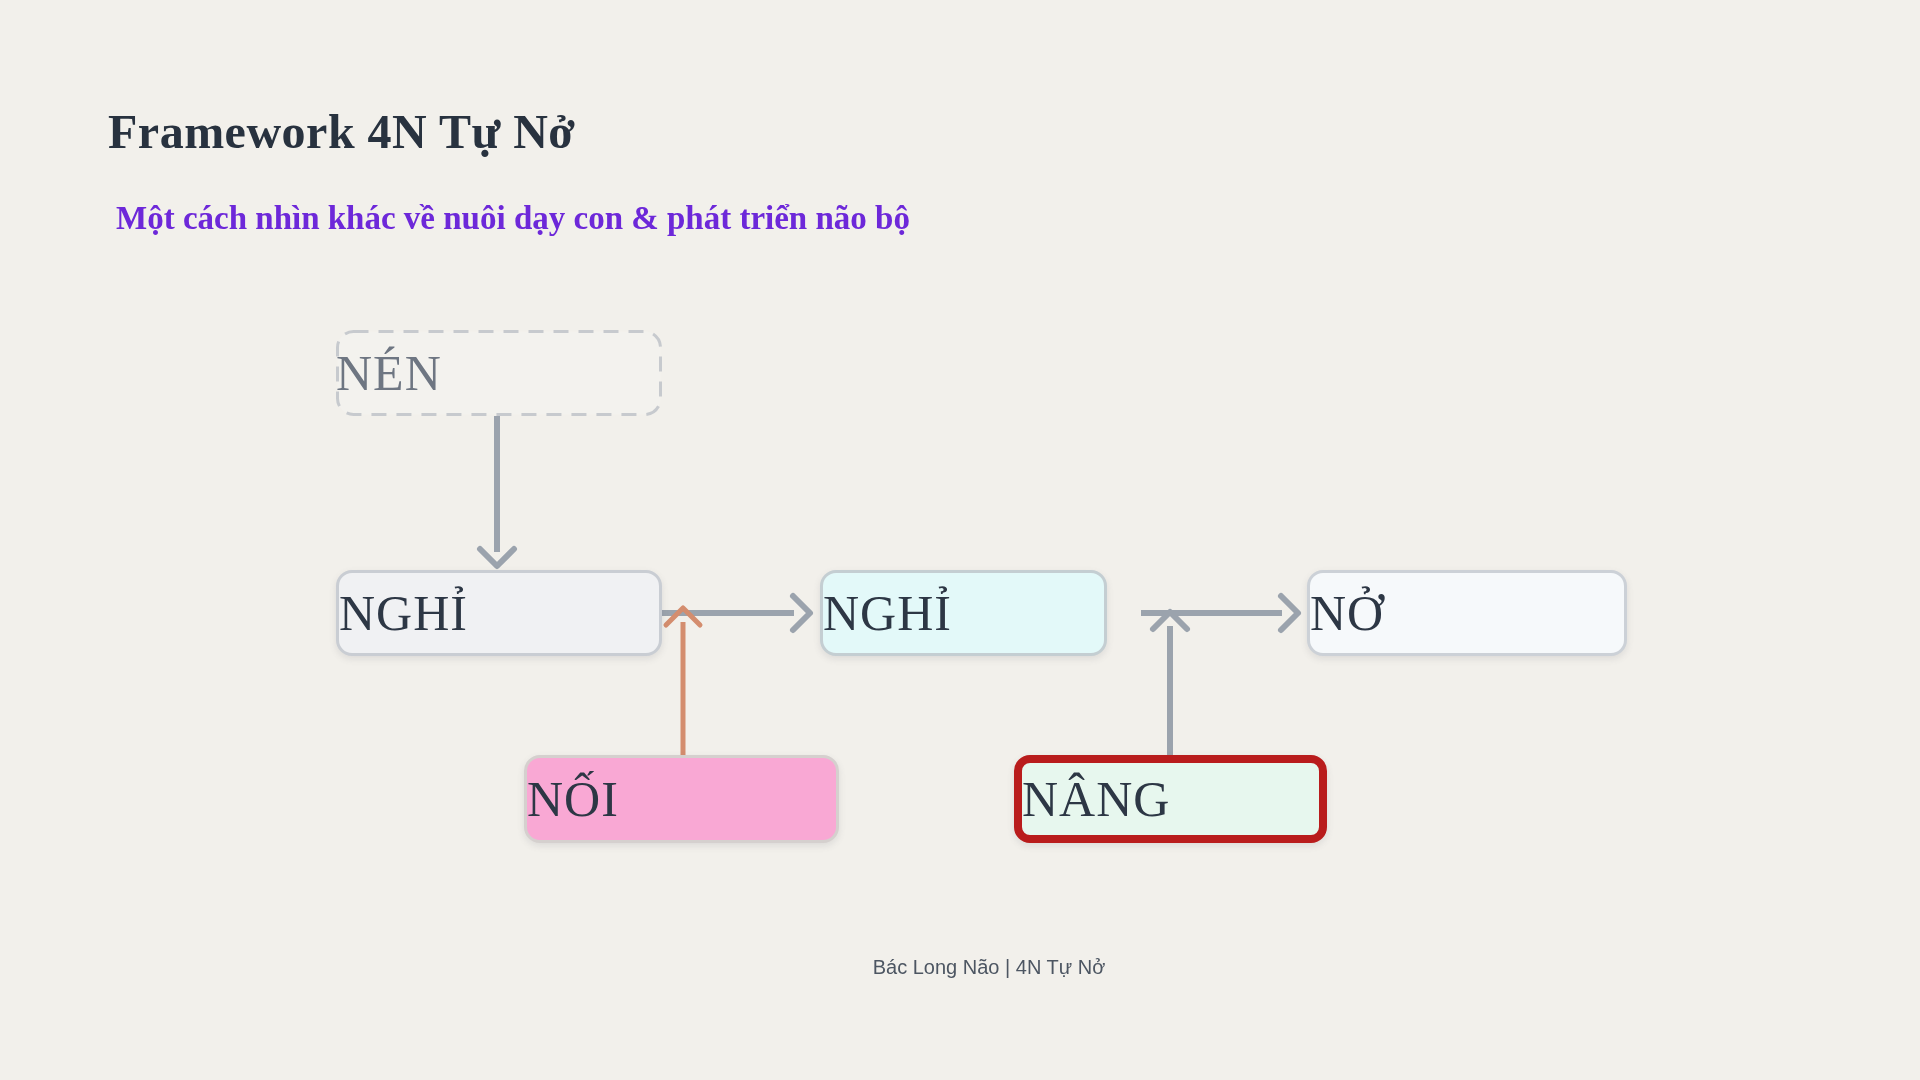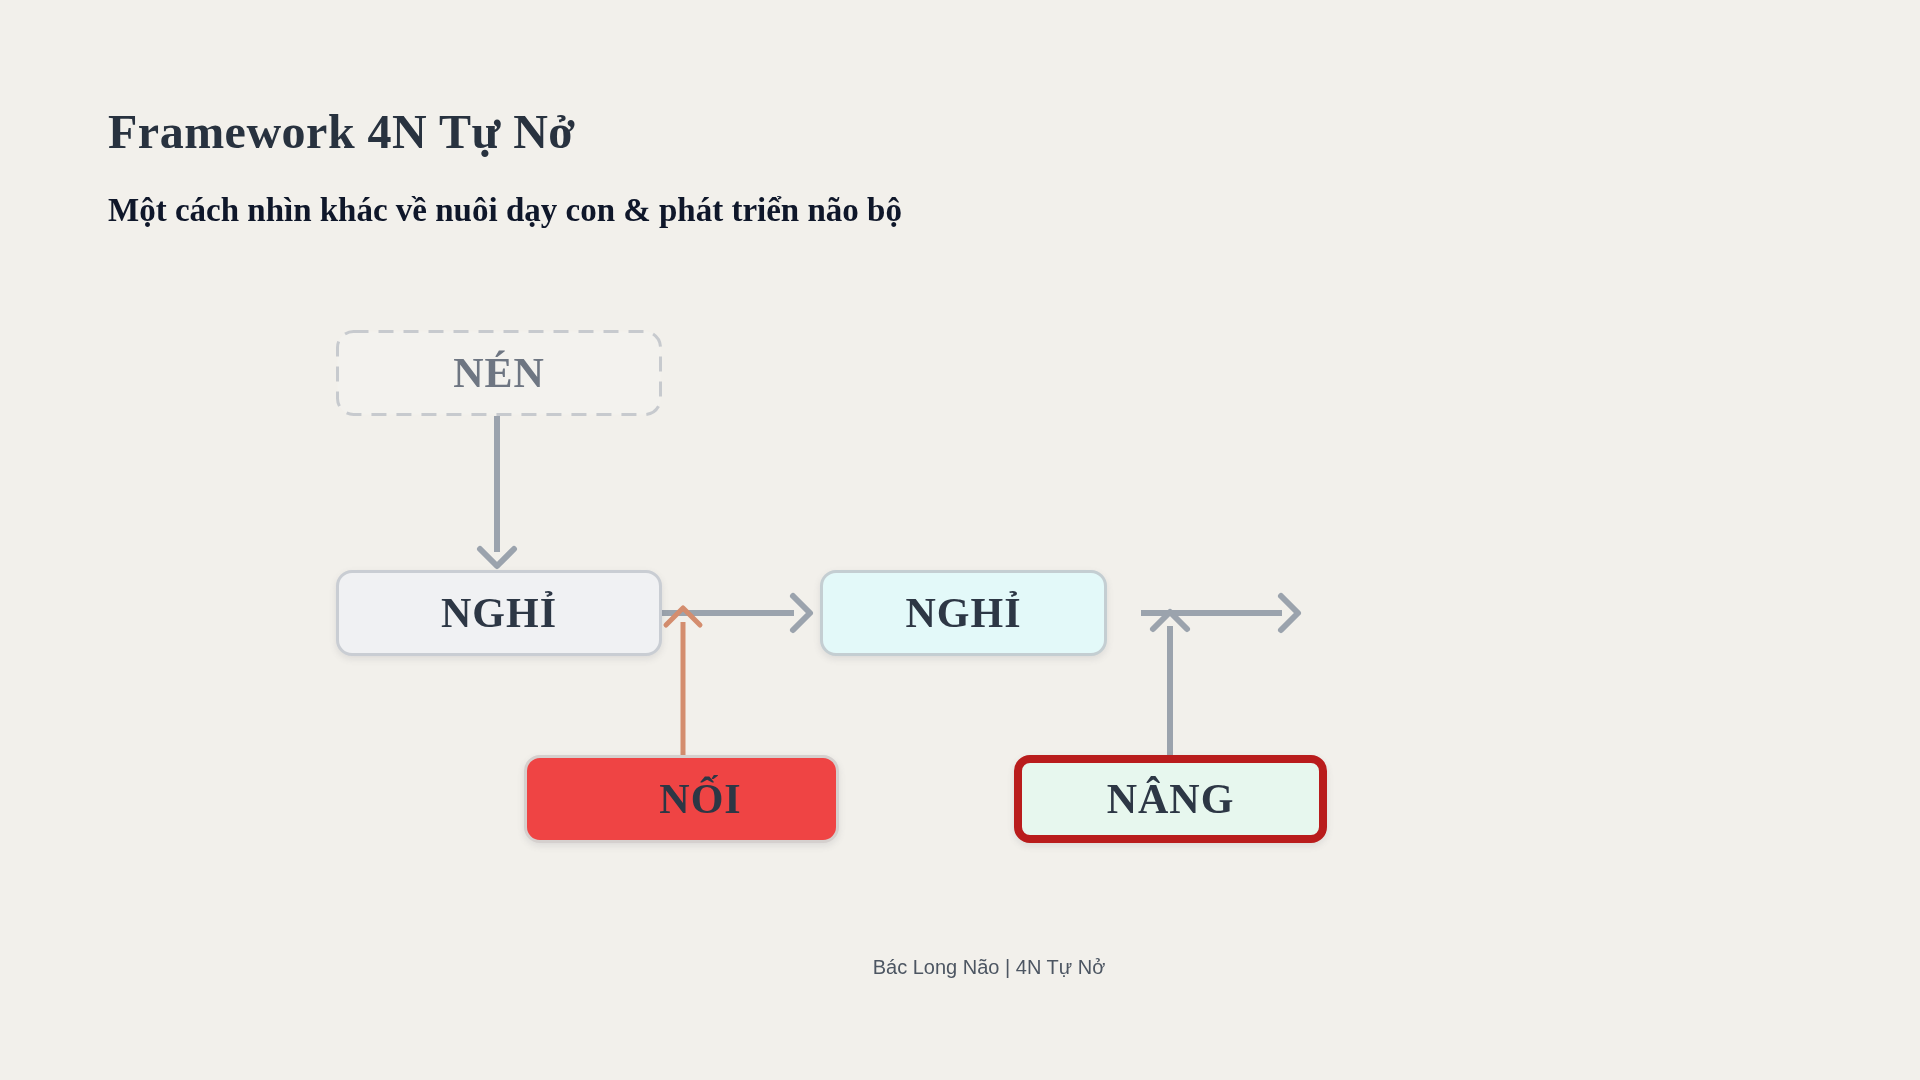--- a/index.html
+++ b/index.html
@@ -23,42 +23,41 @@
     font-size: 48px;
     line-height: 1.0;
     font-weight: 700;
     color: #28323f;
     letter-spacing: 0.5px;
   }
   .subtitle {
     position: absolute;
     left: 108px;
     top: 192px;
-    margin: 0;
+    margin: 8px;
     font-size: 33px;
     line-height: 1.1;
     font-weight: 700;
-    color: #0f172a;
+    color: #6d28d9;
   }
   .arrow-layer {
     position: absolute;
     left: 0;
     top: 0;
     width: 1920px;
     height: 1080px;
   }
   .node {
     position: absolute;
     display: flex;
     align-items: center;
-    justify-content: center;
     border-radius: 16px;
     box-sizing: border-box;
-    font-weight: 700;
-    font-size: 42px;
+    font-weight: 400;
+    font-size: 50px;
     letter-spacing: 1px;
     color: #2d3745;
     box-shadow: 0 3px 7px rgba(90, 95, 105, 0.14);
   }
   .node-nen {
     left: 336px; top: 330px; width: 326px; height: 86px;
     background: transparent;      
     color: #6e7682;
     box-shadow: none;
   }
@@ -72,23 +71,22 @@
     background: #e3f9f9;
     border: 3px solid #c4ced2;
   }
   .node-no {
     left: 1307px; top: 570px; width: 320px; height: 86px;
     background: #f6f9fb;
     border: 3px solid #ccd1d7;
   }
   .node-noi {
     left: 524px; top: 755px; width: 315px; height: 88px;
-    background: #ef4444;
+    background: #f9a8d4;
     border: 3px solid #d5d0ce;
-    padding-left: 38px;
   }
   .node-nang {
     left: 1014px; top: 755px; width: 313px; height: 88px;
     background: #e7f7ee;
     border: 8px solid #b91c1c;
   }
   .footer {
     position: absolute;
     left: 0;
     top: 956px;
@@ -143,20 +141,23 @@
   </div>
 
   <div class="node node-ngat">
     <span>NGHỈ</span>
   </div>
 
   <div class="node node-nghi">
     <span>NGHỈ</span>
   </div>
 
+  <div class="node node-no">
+    <span>NỞ</span>
+  </div>
 
   <div class="node node-noi">
     <span>NỐI</span>
   </div>
 
   <div class="node node-nang">
     <span>NÂNG</span>
   </div>
 
   <div class="footer">Bác Long Não | 4N Tự Nở</div>

